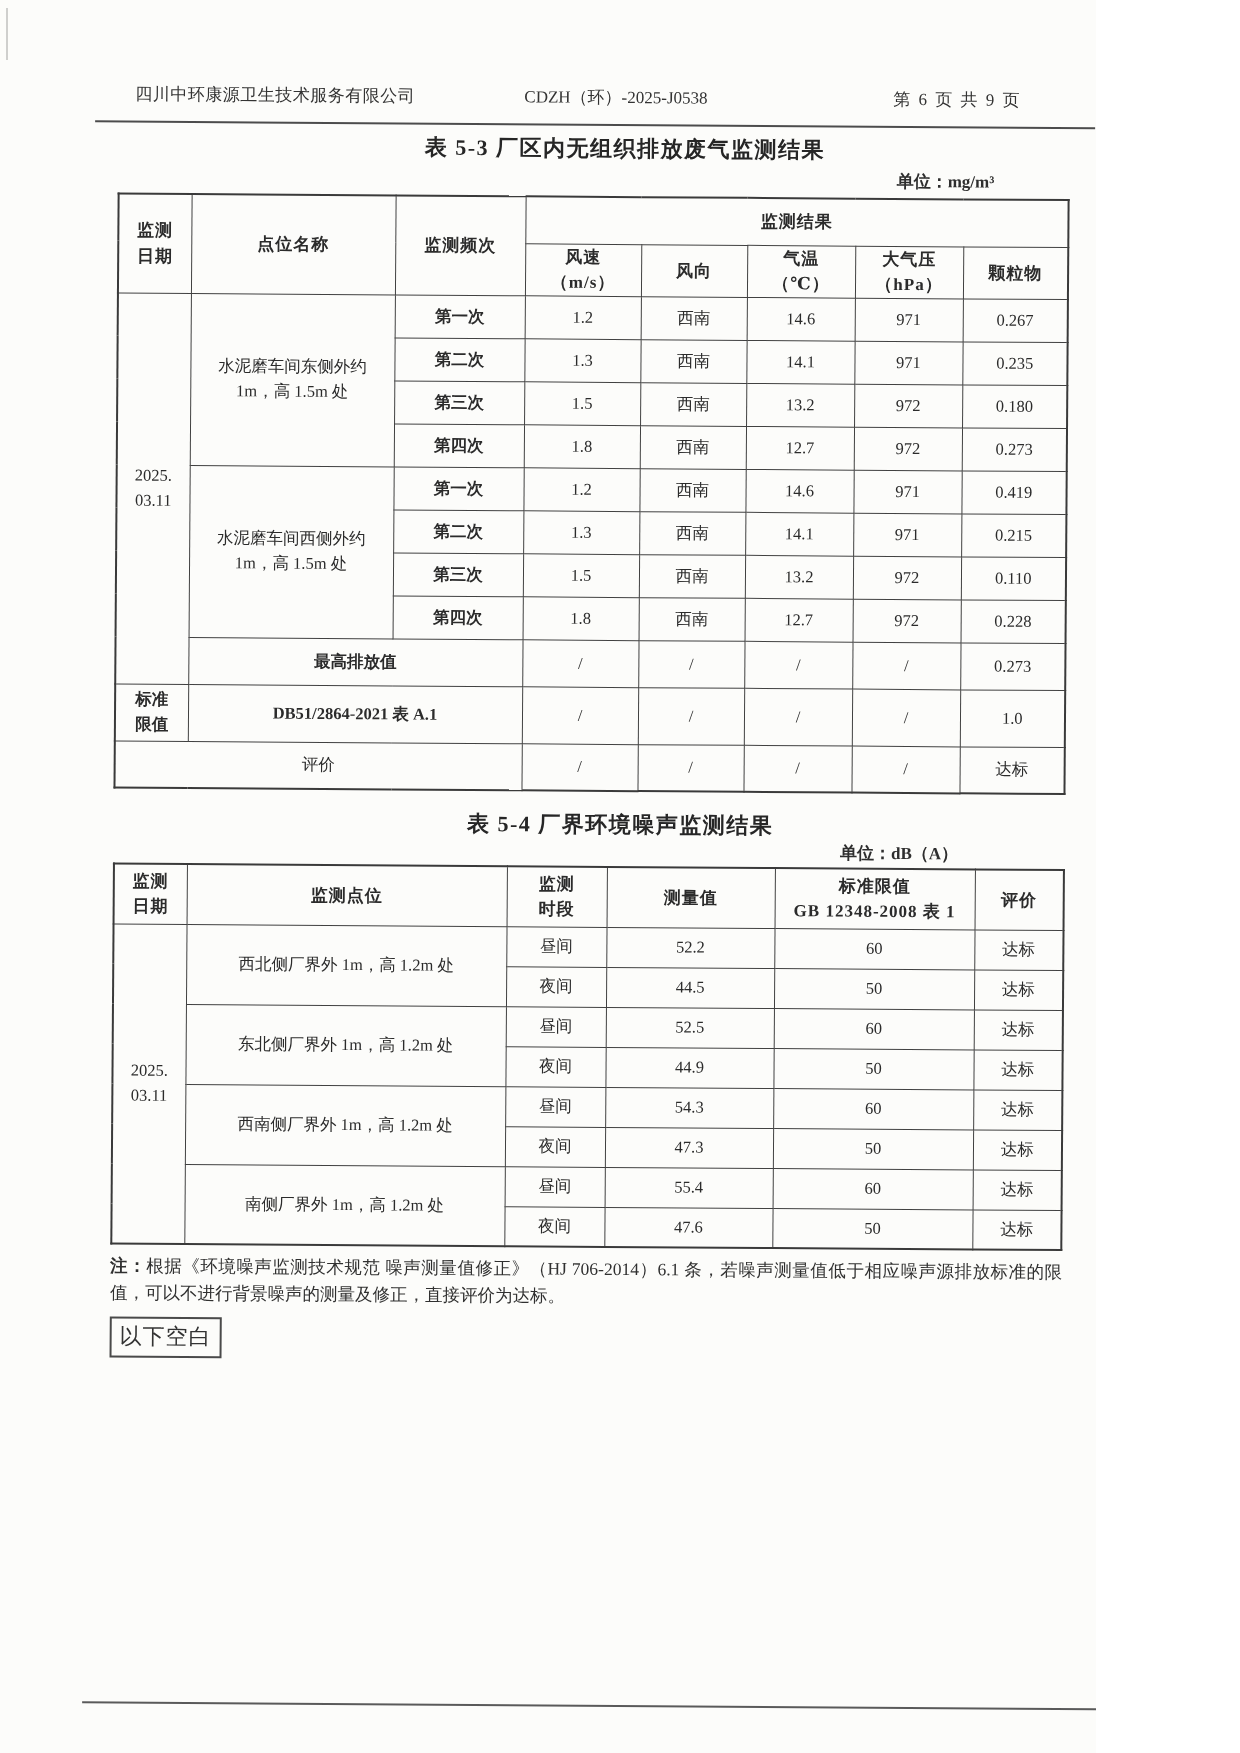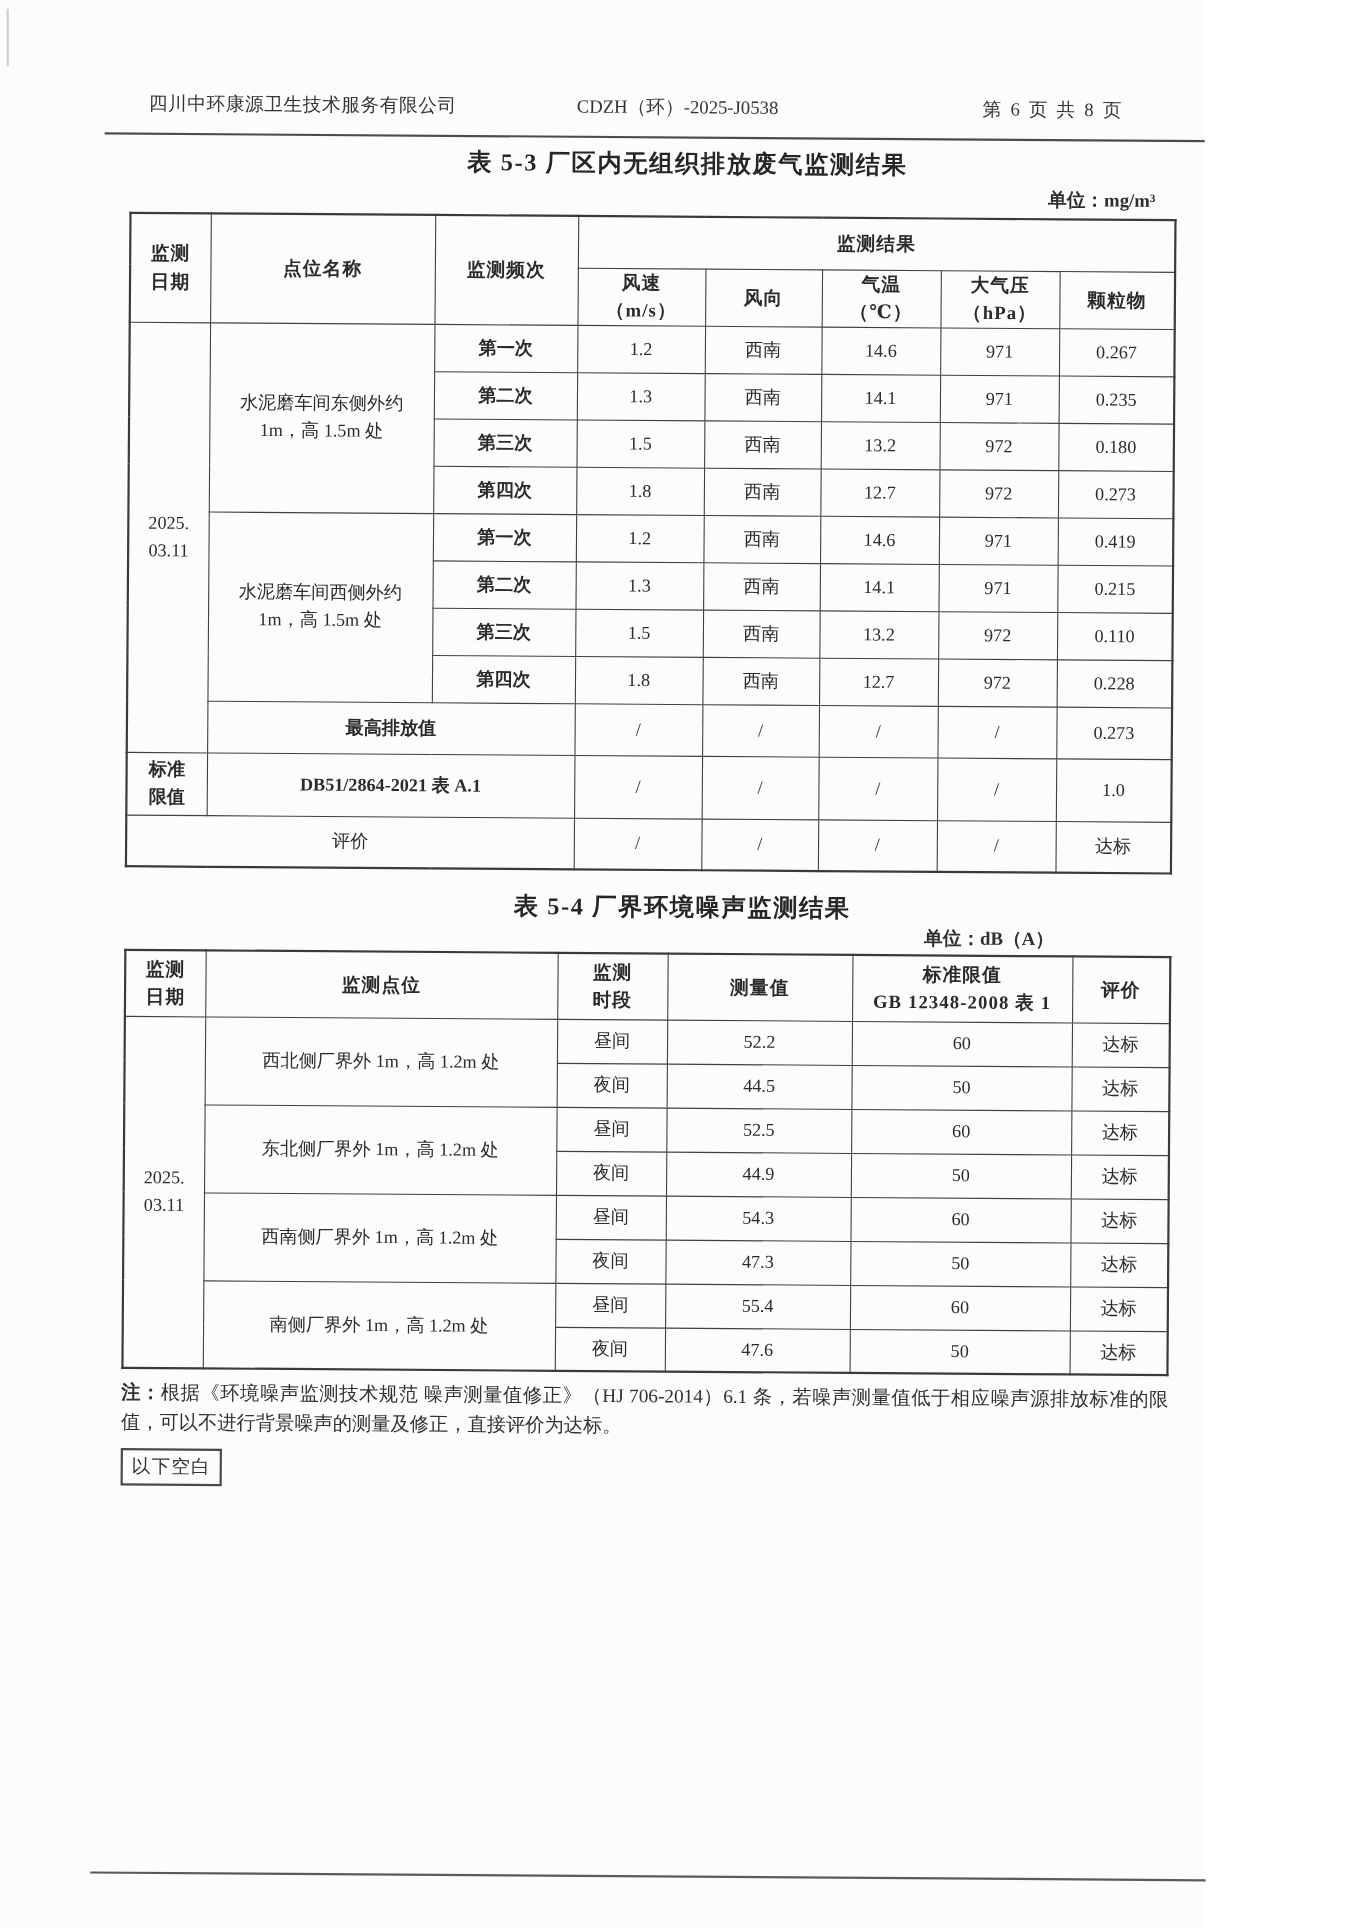--- a/index.html
+++ b/index.html
@@ -17,21 +17,21 @@
   .hdr-item { position:absolute; top:86px; font-size:17px; white-space:nowrap; color:#333; }
   .hdr-company { left:130px; letter-spacing:0.5px; }
   .hdr-doc { left:519px; }
   .hdr-pages { left:888px; letter-spacing:2px; }
   .hdr-rule { position:absolute; top:124px; left:90px; width:1000px; border-top:2px solid #4c4c4c; }
 
   .tbl-title { position:absolute; left:0; width:1240px; text-align:center; font-size:22px; font-weight:bold; letter-spacing:1.5px; color:#262626; }
   .t1-title { top:134px; }
   .t2-title { top:810px; }
   .unit { position:absolute; font-size:17px; font-weight:bold; white-space:nowrap; color:#2e2e2e; }
-  .u1 { top:168px; left:948px; }
+  .u1 { top:168px; left:892px; }
   .u2 { top:840px; left:840px; }
 
   table { border-collapse:collapse; table-layout:fixed; position:absolute; left:113px; width:950px; }
   .t1 { top:196px; }
   .t2 { top:866px; }
   td, th {
     border:1.5px solid #414141;
     text-align:center; vertical-align:middle;
     font-size:16.5px; font-weight:normal;
     padding:0 2px; color:#2b2b2b;
@@ -42,37 +42,37 @@
   .bold { font-weight:bold; }
   .h47 { height:47px; } .h51 { height:51px; } .h43 { height:43px; } .h57 { height:57px; }
   .h60 { height:60px; } .h40 { height:40px; }
   .num { letter-spacing:0; }
 
   .note { position:absolute; top:1256px; left:113px; width:952px; font-size:17.5px; line-height:27px; color:#303030; text-align:justify; }
   .note-label { font-weight:bold; }
   .blank-box {
     position:absolute; top:1320px; left:113px;
     border:2px solid #4a4a4a; padding:3px 8px 4px 8px;
-    font-size:17px; letter-spacing:1px; color:#333;
+    font-size:22px; letter-spacing:1px; color:#333;
   }
   .ftr-rule { position:absolute; top:1705px; left:88px; width:1035px; border-top:2px solid #5a5a5a; }
 
   .scan-edge { position:absolute; left:6px; top:8px; width:2px; height:52px; background:#cfcfcd; }
   .artifacts { position:absolute; left:1216px; top:740px; }
 </style>
 </head>
 <body>
 
 <div class="page">
   <div class="scan-edge"></div>
   <div class="tilt">
 
     <span class="hdr-item hdr-company">四川中环康源卫生技术服务有限公司</span>
     <span class="hdr-item hdr-doc">CDZH（环）-2025-J0538</span>
-    <span class="hdr-item hdr-pages">第 6 页 共 8 页</span>
+    <span class="hdr-item hdr-pages">第 6 页 共 9 页</span>
     <div class="hdr-rule"></div>
 
     <div class="tbl-title t1-title">表 5-3 厂区内无组织排放废气监测结果</div>
     <div class="unit u1">单位：mg/m³</div>
 
     <table class="t1">
       <colgroup>
         <col style="width:73px">
           <col style="width:204px">
           <col style="width:130px">

